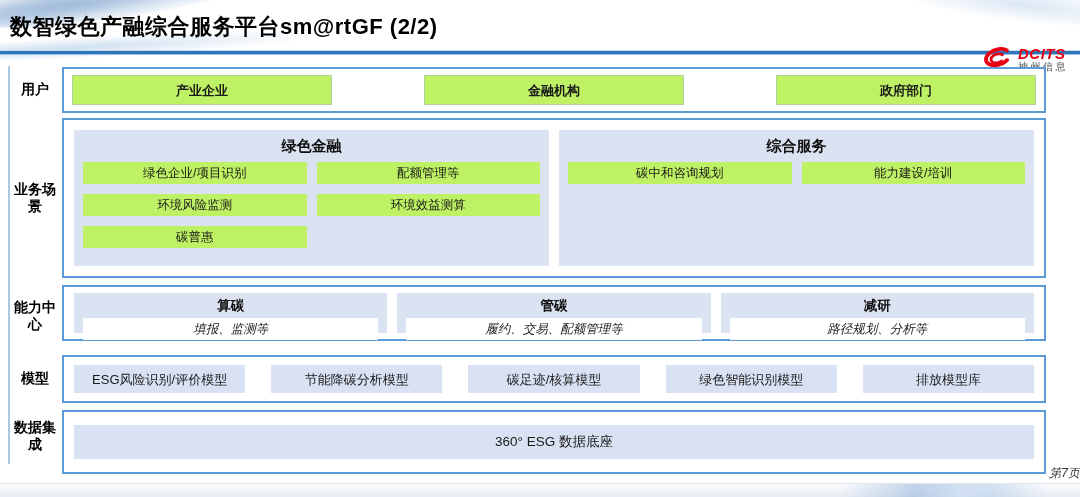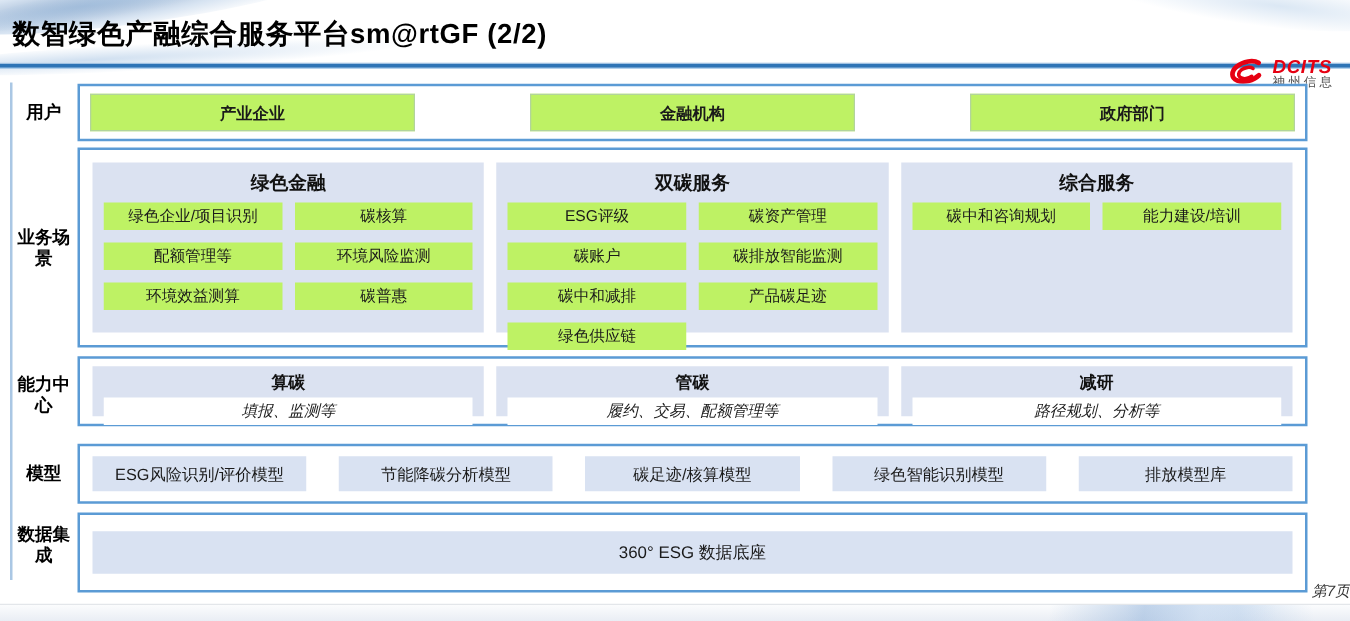--- a/index.html
+++ b/index.html
@@ -105,37 +105,24 @@
     <div class="user-box">金融机构</div>
     <div class="user-box">政府部门</div>
   </div>
 
   <div class="row-label" style="top:118px; height:160px;">业务场景</div>
   <div class="outer-box row-scenarios">
     <div class="scn-col">
       <div class="scn-title">绿色金融</div>
       <div class="scn-grid">
         <div class="scn-item">绿色企业/项目识别</div>
-        <div class="scn-item">碳核算</div>
         <div class="scn-item">配额管理等</div>
         <div class="scn-item">环境风险监测</div>
         <div class="scn-item">环境效益测算</div>
         <div class="scn-item">碳普惠</div>
-      </div>
-    </div>
-    <div class="scn-col">
-      <div class="scn-title">双碳服务</div>
-      <div class="scn-grid">
-        <div class="scn-item">ESG评级</div>
-        <div class="scn-item">碳资产管理</div>
-        <div class="scn-item">碳账户</div>
-        <div class="scn-item">碳排放智能监测</div>
-        <div class="scn-item">碳中和减排</div>
-        <div class="scn-item">产品碳足迹</div>
-        <div class="scn-item">绿色供应链</div>
       </div>
     </div>
     <div class="scn-col">
       <div class="scn-title">综合服务</div>
       <div class="scn-grid">
         <div class="scn-item">碳中和咨询规划</div>
         <div class="scn-item">能力建设/培训</div>
       </div>
     </div>
   </div>

